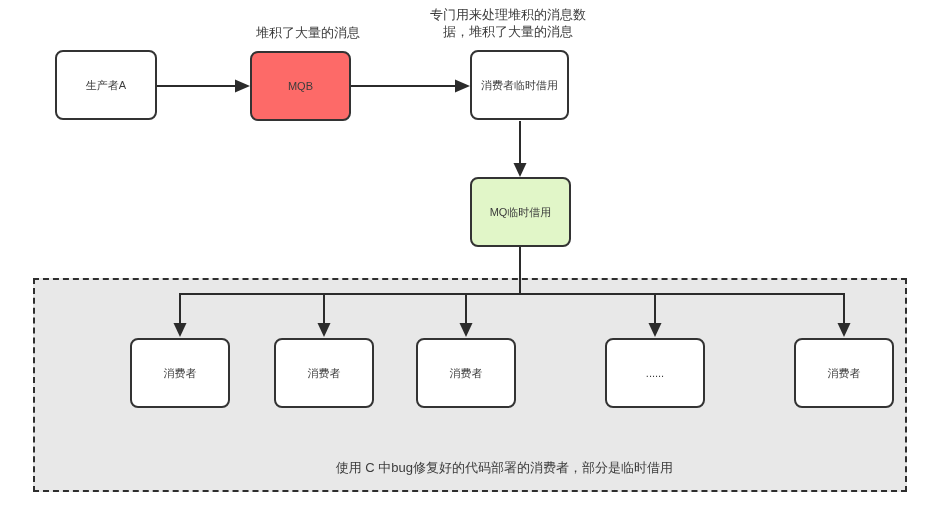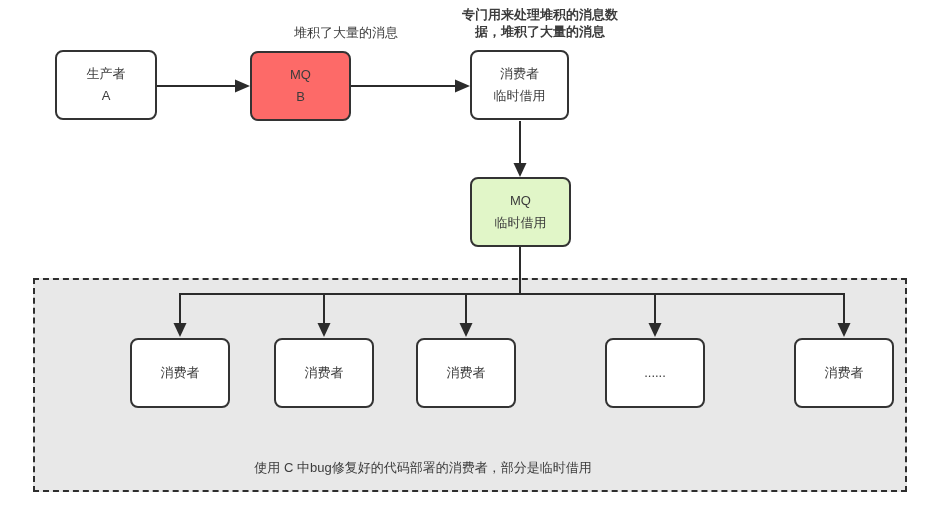--- a/index.html
+++ b/index.html
@@ -30,24 +30,24 @@
     width: 937px; height: 508px;
     pointer-events: none;
   }
   
   .node {
     position: absolute;
     background: #ffffff;
     border: 2px solid #333333;
     border-radius: 8px;
     display: flex;
-    flex-direction: column;
+    flex-direction: row;
     align-items: center;
     justify-content: center;
-    font-size: 13px;
+    font-size: 11px;
     line-height: 22px;
     text-align: center;
     color: #3c3c3c;
   }
   .node-producer      { left: 55px;  top: 50px;  width: 102px; height: 70px; }
   .node-mq-b          { left: 250px; top: 51px;  width: 101px; height: 70px; background: #fd6a68; }
   .node-consumer-temp { left: 470px; top: 50px;  width: 99px;  height: 70px; }
   .node-mq-temp       { left: 470px; top: 177px; width: 101px; height: 70px; background: #e1f6c8; }
   .node-c1 { left: 130px; top: 338px; width: 100px; height: 70px; }
   .node-c2 { left: 274px; top: 338px; width: 100px; height: 70px; }
@@ -56,23 +56,23 @@
   .node-c5 { left: 794px; top: 338px; width: 100px; height: 70px; }
   
   .annotation {
     position: absolute;
     font-size: 13px;
     line-height: 17px;
     text-align: center;
     color: #3c3c3c;
     white-space: nowrap;
   }
-  .annotation-backlog { left: 198px; top: 24px;  width: 200px; text-align: right; }
-  .annotation-purpose { left: 420px; top: 6px;   width: 240px; font-weight: bold; }
-  .annotation-caption { left: 173px; top: 459px; width: 500px; }
+  .annotation-backlog { left: 208px; top: 24px;  width: 200px; }
+  .annotation-purpose { left: 388px; top: 6px;   width: 240px; }
+  .annotation-caption { left: 173px; top: 459px; width: 500px; text-align: right; }
 </style>
 </head>
 <body>
 
 <div class="canvas">
 
   <div class="group" style="background: rgb(232, 232, 232);"></div>
 
   <svg class="connectors" width="937" height="508" viewBox="0 0 937 508" xmlns="http://www.w3.org/2000/svg">
     <g stroke="#2b2b2b" stroke-width="2" fill="none">

